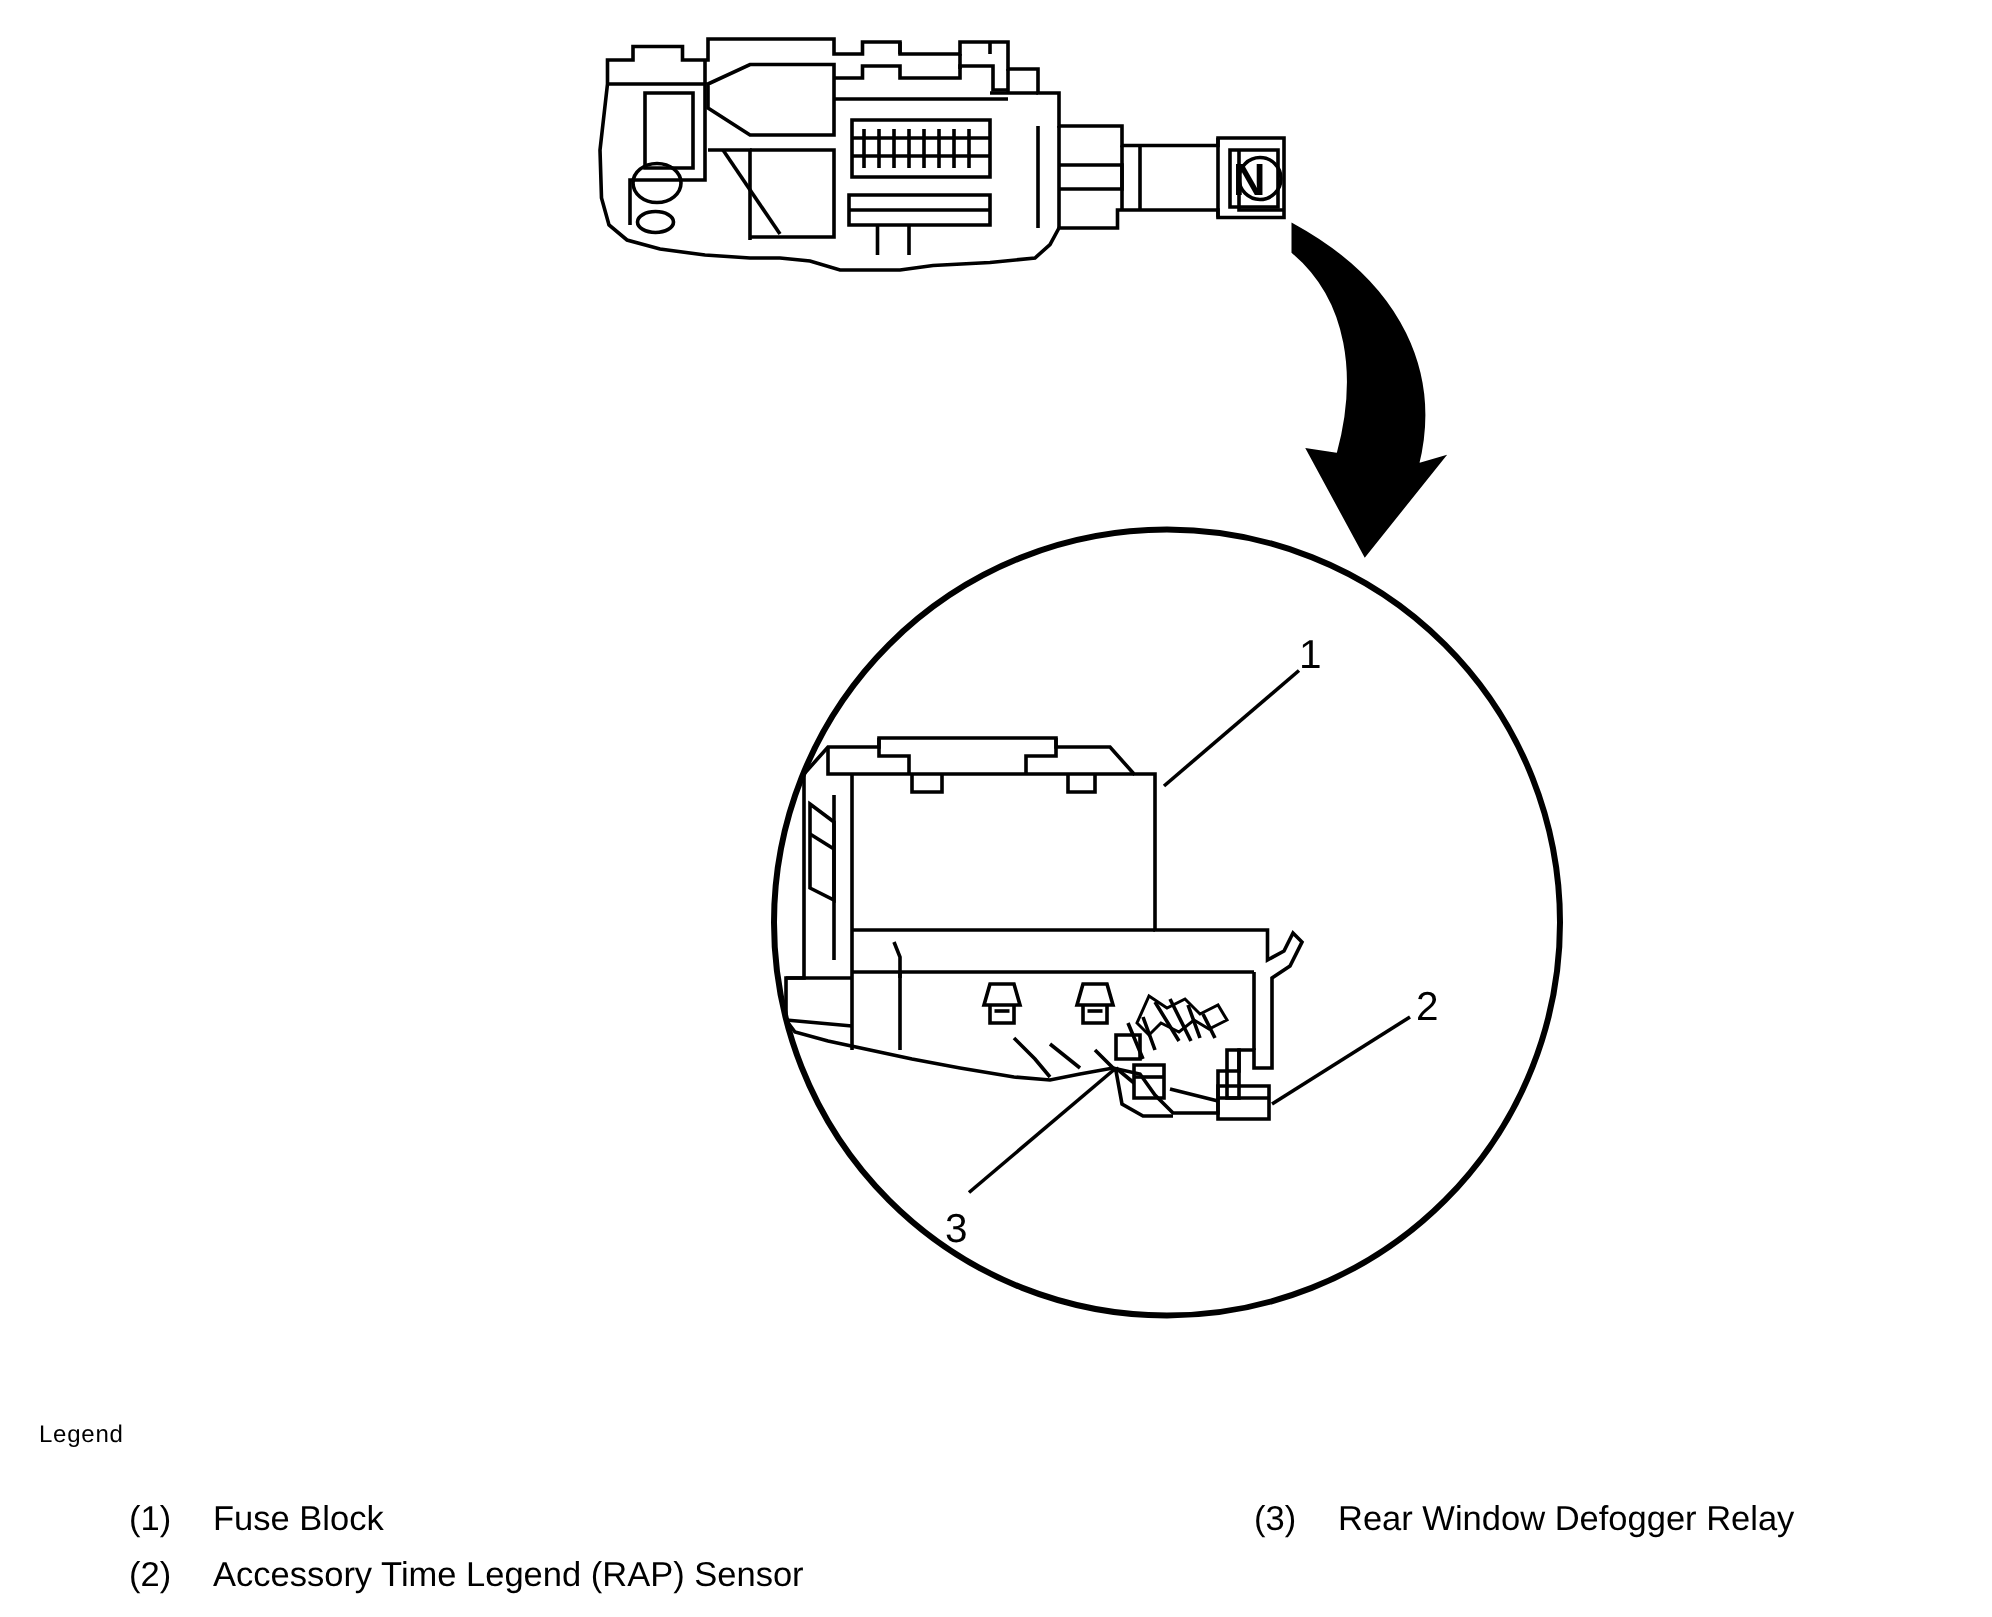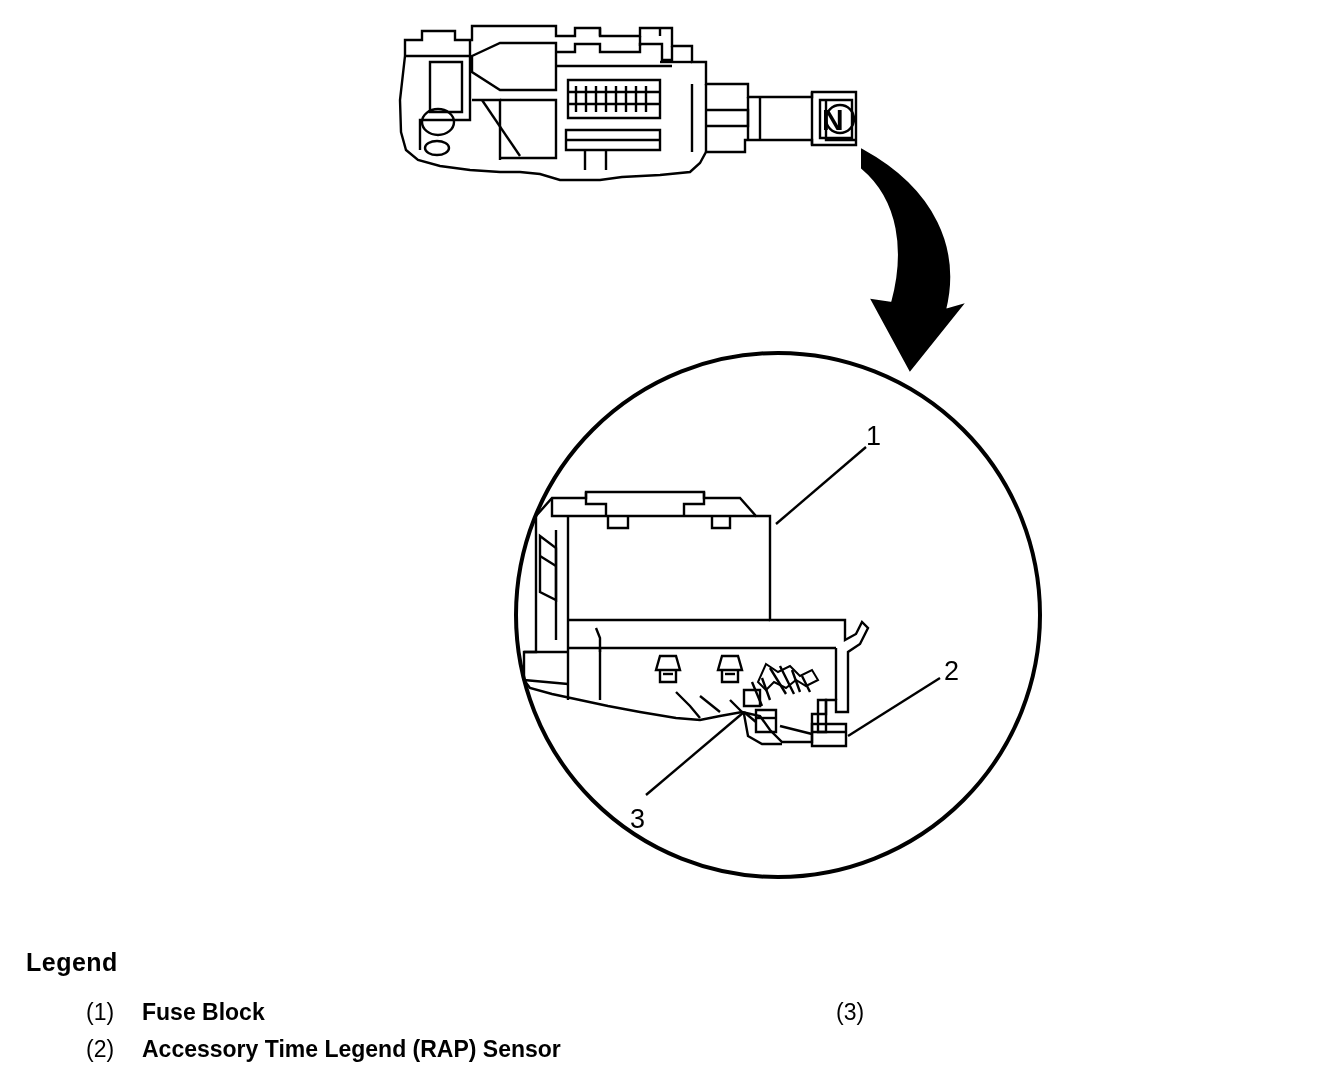--- a/index.html
+++ b/index.html
@@ -25,22 +25,22 @@
   .legend-block {
     position: absolute;
     left: 0;
     top: 930px;
     width: 1328px;
   }
   .legend-title {
     position: absolute;
     left: 26px;
     top: 18px;
-    font-size: 25px;
-    font-weight: bold;
+    font-size: 16px;
+    font-weight: normal;
     letter-spacing: 0.5px;
   }
   .legend-col-left {
     position: absolute;
     left: 86px;
     top: 68px;
     width: 700px;
   }
   .legend-col-right {
     position: absolute;
@@ -54,21 +54,20 @@
     margin-bottom: 9px;
     font-size: 23px;
     line-height: 28px;
   }
   .legend-num {
     width: 56px;
     flex: 0 0 56px;
   }
   .legend-label {
     flex: 1 1 auto;
-    font-weight: bold;
   }
 </style>
 </head>
 <body>
 
 <svg id="diagram-canvas" viewBox="0 0 1328 1078" xmlns="http://www.w3.org/2000/svg">
 
   <g fill="none" stroke="#000000" stroke-width="2.4" stroke-linejoin="miter" stroke-linecap="butt">
 
     <path d="M405,56 L405,40 L422,40 L422,31 L455,31 L455,40 L472,40
@@ -201,15 +200,16 @@
     </div>
     <div class="legend-row">
       <span class="legend-num">(2)</span>
       <span class="legend-label">Accessory Time Legend (RAP) Sensor</span>
     </div>
   </div>
 
   <div class="legend-col-right">
     <div class="legend-row">
       <span class="legend-num">(3)</span>
+      <span class="legend-label">Rear Window Defogger Relay</span>
     </div>
   </div>
 </div>
 
 </body></html>

